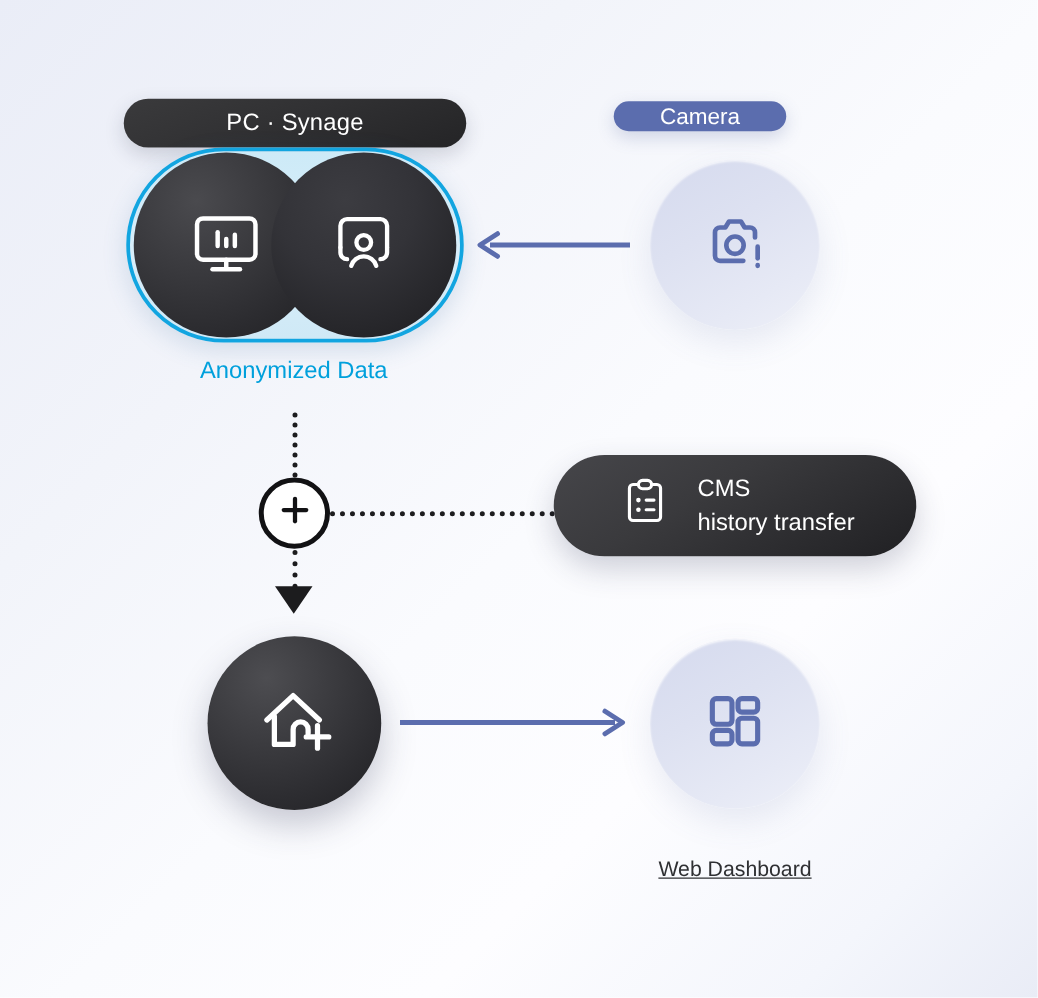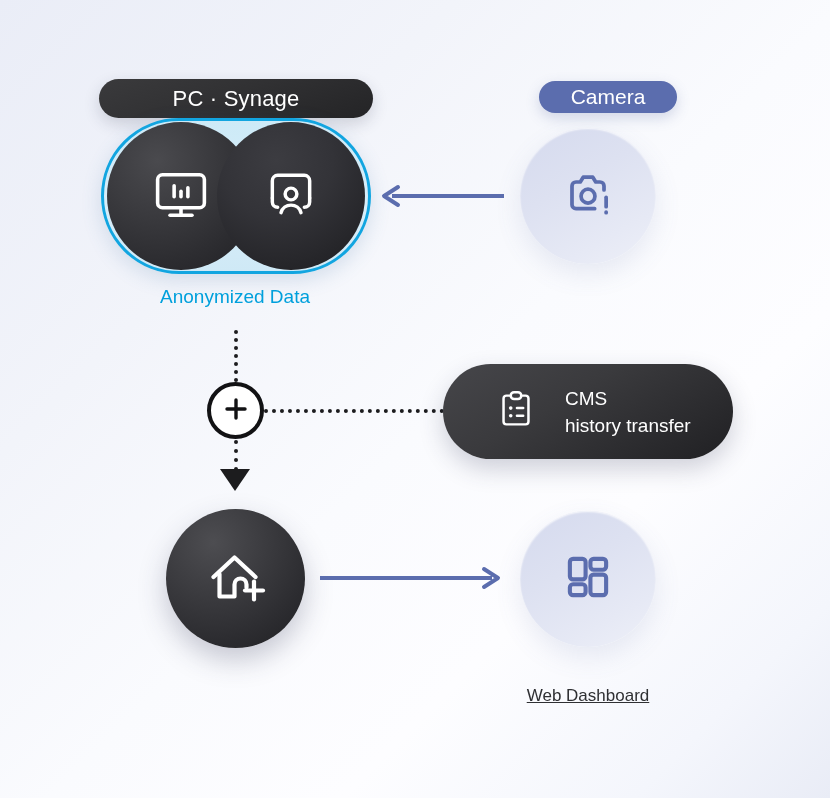--- a/index.html
+++ b/index.html
@@ -37,30 +37,30 @@
     background: #5b6dae;
     box-shadow: 0 5px 14px rgba(75,90,150,0.22);
   }
 
   
   #title-pill {
     left: 99px;
     top: 79px;
     width: 274px;
     height: 39px;
-    font-size: 22px;
+    font-size: 19px;
     letter-spacing: 0.2px;
   }
   
   #camera-pill {
-    left: 539px;
+    left: 491px;
     top: 81px;
     width: 138px;
-    height: 32px;
-    font-size: 21px;
+    height: 24px;
+    font-size: 18px;
   }
 
   
   #anon-cluster {
     position: absolute;
     left: 101px;
     top: 118px;
     width: 270px;
     height: 156px;
   }
@@ -135,29 +135,29 @@
     background: radial-gradient(circle at 34% 24%, #4d4d51 0%, #3c3c40 36%, #2d2d31 68%, #1f1f22 100%);
     box-shadow: 0 12px 28px rgba(45,50,80,0.26);
   }
 
   
   #cms-pill {
     position: absolute;
     left: 443px;
     top: 364px;
     width: 290px;
-    height: 95px;
+    height: 81px;
     border-radius: 999px;
     background: linear-gradient(150deg, #46464a 0%, #3a3a3d 40%, #2b2b2e 75%, #202023 100%);
     box-shadow: 0 10px 24px rgba(45,50,80,0.22);
     display: flex;
     align-items: center;
     padding-left: 50px;
     box-sizing: border-box;
-    gap: 26px;
+    gap: 19px;
   }
   #cms-text {
     color: #ffffff;
     font-size: 19px;
     line-height: 27px;
   }
 
   
   #plus-node {
     position: absolute;

